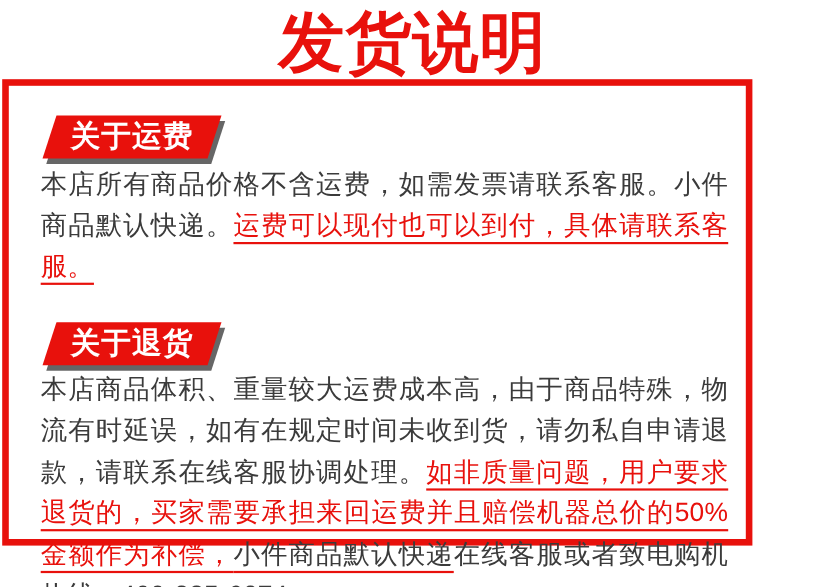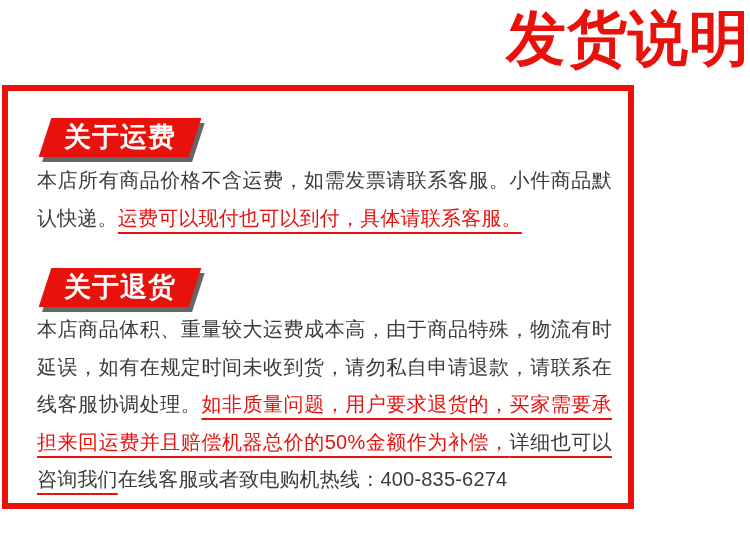--- a/index.html
+++ b/index.html
@@ -19,32 +19,32 @@
     width:750px;
     height:534px;
     background:#ffffff;
     overflow:hidden;
   }
   .main-title{
     position:absolute;
     top:2px;
     left:0;
     width:100%;
-    text-align:right;
+    text-align:center;
     font-size:60px;
     font-weight:900;
     color:var(--accent-red);
     letter-spacing:1px;
     line-height:74px;
   }
   .frame{
     position:absolute;
     left:2px;
-    top:85px;
-    width:632px;
+    top:72px;
+    width:682px;
     height:424px;
     border:6px solid var(--accent-red);
     padding:27px 16px 0 29px;
     background:#ffffff;
   }
   .section-label{
     position:relative;
     width:150px;
     height:39px;
     margin-left:8px;
@@ -63,21 +63,21 @@
     width:100%;
     text-align:center;
     font-size:27px;
     font-weight:bold;
     color:var(--label-text);
     line-height:39px;
     letter-spacing:1px;
   }
   .paragraph{
     margin-top:5px;
-    font-size:20px;
+    font-size:24px;
     line-height:37.5px;
     color:var(--body-text);
     text-align:justify;
     text-justify:inter-character;
     letter-spacing:0.2px;
   }
   .section-returns .section-label{
     margin-top:31px;
   }
   .section-returns .paragraph{
@@ -114,17 +114,17 @@
         <span class="label-text">关于运费</span>
       </div>
       <div class="paragraph"><span class="seg-normal">本店所有商品价格不含运费，如需发票请联系客服。小件商品默认快递。</span><span class="seg-red-underline">运费可以现付也可以到付，具体请联系客服。</span></div>
     </div>
 
     <div class="section section-returns">
       <div class="section-label">
         <span class="label-bg"></span>
         <span class="label-text">关于退货</span>
       </div>
-      <div class="paragraph"><span class="seg-normal">本店商品体积、重量较大运费成本高，由于商品特殊，物流有时延误，如有在规定时间未收到货，请勿私自申请退款，请联系在线客服协调处理。</span><span class="seg-red-underline">如非质量问题，用户要求退货的，买家需要承担来回运费并且赔偿机器总价的50%金额作为补偿，</span><span class="seg-dark-underline">详细也可以咨询我们</span><span class="seg-normal">在线客服或者致电购机热线：400-835-6274</span></div>
+      <div class="paragraph"><span class="seg-normal">本店商品体积、重量较大运费成本高，由于商品特殊，物流有时延误，如有在规定时间未收到货，请勿私自申请退款，请联系在线客服协调处理。</span><span class="seg-red-underline">如非质量问题，用户要求退货的，买家需要承担来回运费并且赔偿机器总价的50%金额作为补偿，</span><span class="seg-dark-underline">小件商品默认快递</span><span class="seg-normal">在线客服或者致电购机热线：400-835-6274</span></div>
     </div>
 
   </div>
 </div>
 
 </body></html>

